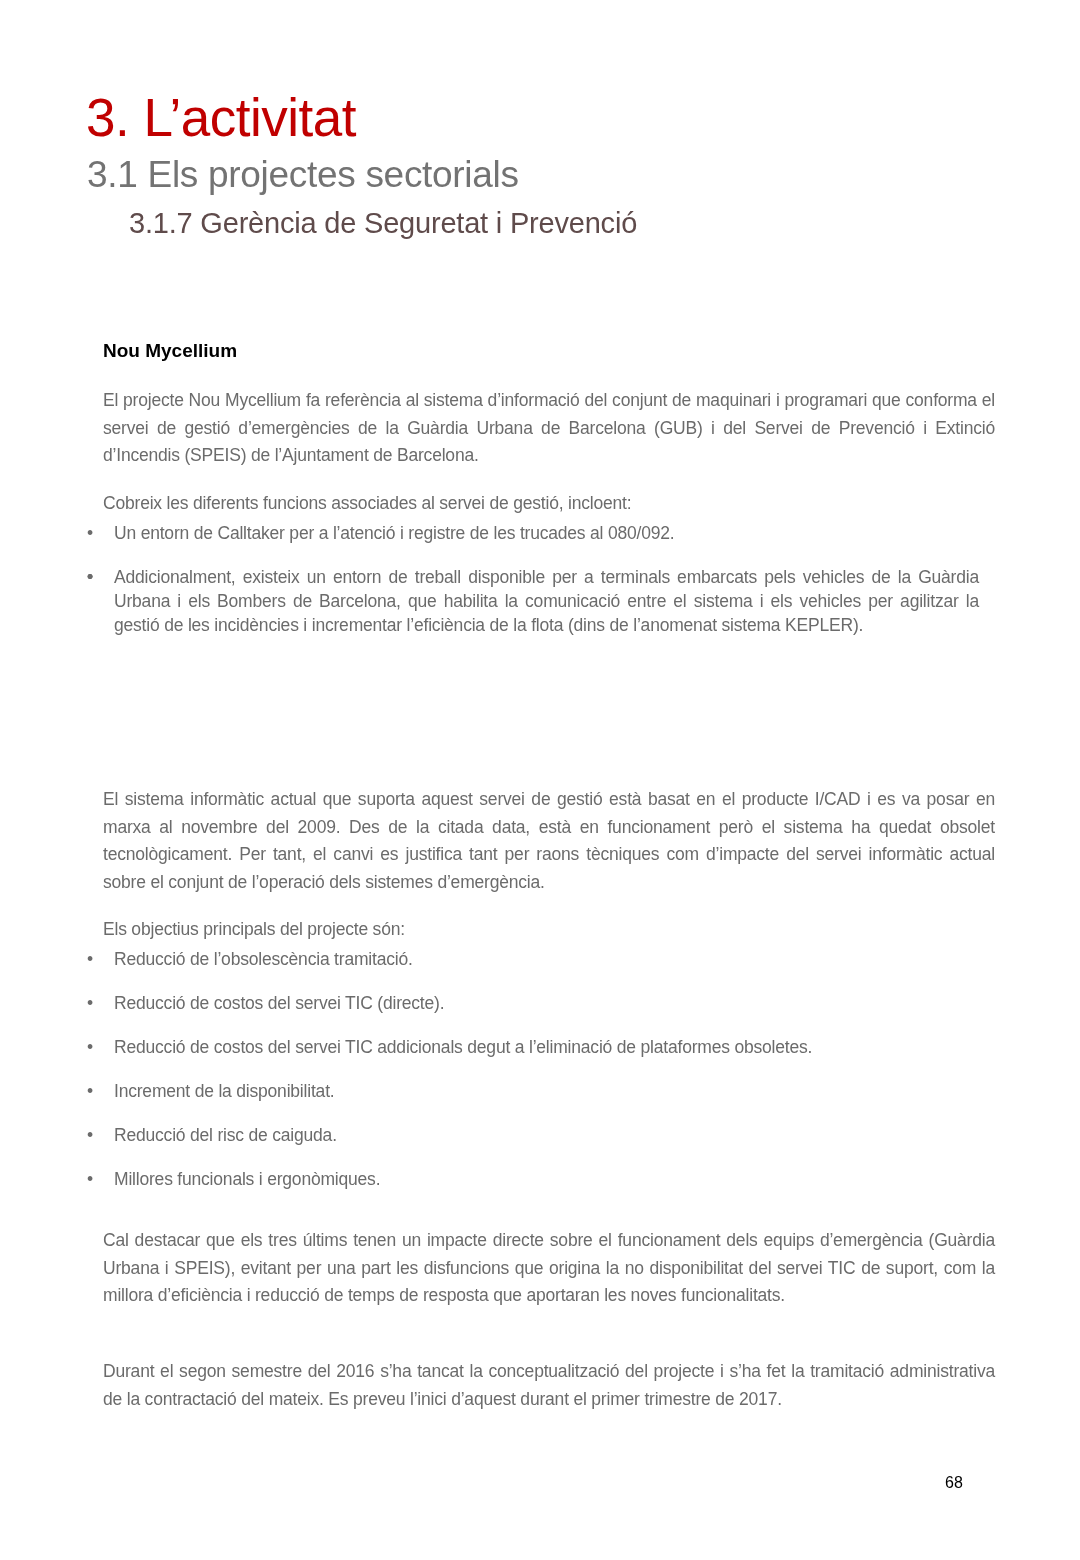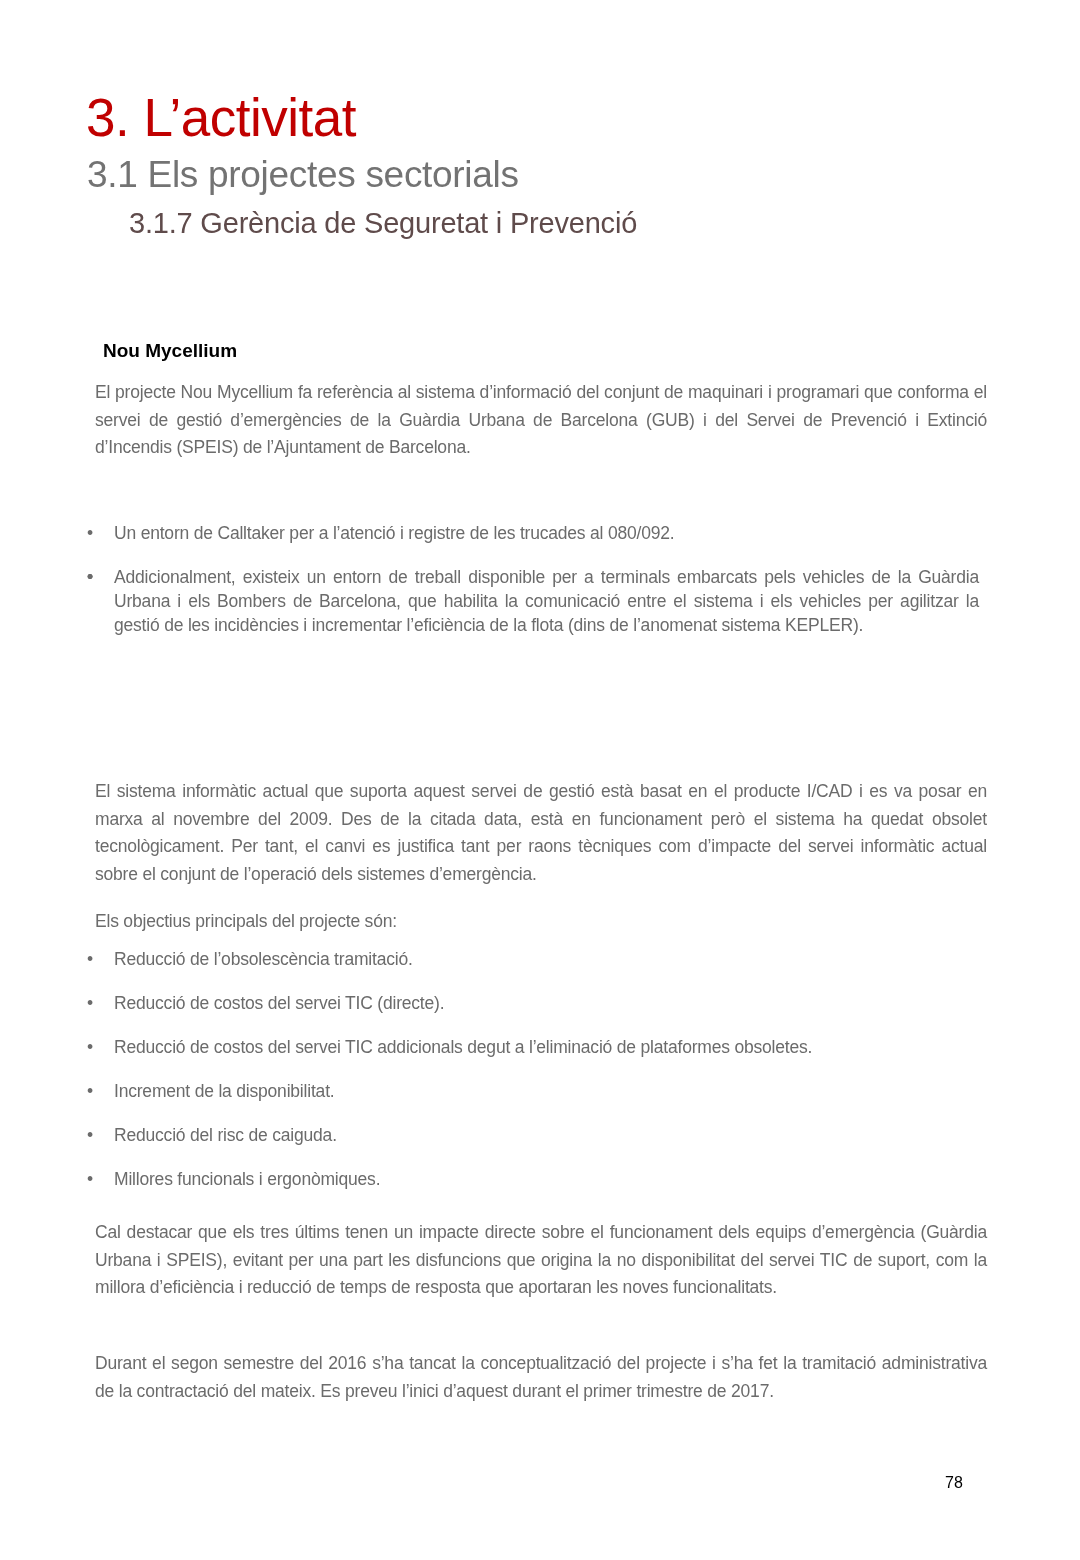--- a/index.html
+++ b/index.html
@@ -8,40 +8,41 @@
   .page { position: absolute; left: 0; top: 0; width: 1080px; height: 1160px; }
   .h1 { position: absolute; left: 86px; top: 86px; margin: 0; font-weight: normal;
         font-size: 53px; line-height: 64px; color: #c00000; letter-spacing: -0.5px; }
   .h2 { position: absolute; left: 87px; top: 153px; margin: 0; font-weight: normal;
         font-size: 37px; line-height: 44px; color: #737373; letter-spacing: -0.3px; }
   .h3 { position: absolute; left: 129px; top: 205px; margin: 0; font-weight: normal;
         font-size: 29px; line-height: 36px; color: #5f4b4b; letter-spacing: -0.2px; }
   .h4 { position: absolute; left: 87px; top: 323px; margin: 16px; font-weight: bold;
         font-size: 19px; line-height: 24px; color: #000000; }
   .body { position: absolute; left: 87px; width: 892px; color: #6b6b6b;
-          font-size: 17.5px; line-height: 27.5px; text-align: justify; margin: 8px;
+          font-size: 17.5px; line-height: 27.5px; text-align: justify; margin: 16px;
           letter-spacing: -0.2px; }
   .bullets { position: absolute; left: 87px; width: 892px; margin: 0; padding: 0;
              list-style: none; color: #6b6b6b; font-size: 17.5px; letter-spacing: -0.2px; }
   .bullets li { position: relative; padding-left: 27px; line-height: 24px;
                 margin-bottom: 20px; text-align: justify; }
   .bullets li .dot { position: absolute; left: 0; top: 0; color: #6b6b6b; }
   .page-num { position: absolute; left: 945px; top: 1474px; font-size: 16px;
               color: #000000; }
 </style>
 </head>
 <body>
 
 <div class="page">
   <h1 class="h1">3. L’activitat</h1>
   <h2 class="h2">3.1 Els projectes sectorials</h2>
   <h3 class="h3">3.1.7 Gerència de Seguretat i Prevenció</h3>
   <h4 class="h4">Nou Mycellium</h4>
 
   <p class="body" style="top:371px;">El projecte Nou Mycellium fa referència al sistema d’informació del conjunt de maquinari i programari que conforma el servei de gestió d’emergències de la Guàrdia Urbana de Barcelona (GUB) i del Servei de Prevenció i Extinció d’Incendis (SPEIS) de l’Ajuntament de Barcelona.</p>
+  <p class="body" style="top:474px;">Cobreix les diferents funcions associades al servei de gestió, incloent:</p>
 
   <ul class="bullets" style="top:521px;">
     <li><span class="dot">•</span><span>Un entorn de Calltaker per a l’atenció i registre de les trucades al 080/092.</span></li>
     <li><span class="dot">•</span></li>
     <li><span class="dot">•</span></li>
     <li><span class="dot">•</span><span>Addicionalment, existeix un entorn de treball disponible per a terminals embarcats pels vehicles de la Guàrdia Urbana i els Bombers de Barcelona, que habilita la comunicació entre el sistema i els vehicles per agilitzar la gestió de les incidències i incrementar l’eficiència de la flota (dins de l’anomenat sistema KEPLER).</span></li>
   </ul>
 
   <p class="body" style="top:770px;">El sistema informàtic actual que suporta aquest servei de gestió està basat en el producte I/CAD i es va posar en marxa al novembre del 2009. Des de la citada data, està en funcionament però el sistema ha quedat obsolet tecnològicament. Per tant, el canvi es justifica tant per raons tècniques com d’impacte del servei informàtic actual sobre el conjunt de l’operació dels sistemes d’emergència.</p>
   <p class="body" style="top:900px;">Els objectius principals del projecte són:</p>
@@ -51,14 +52,14 @@
     <li><span class="dot">•</span><span>Reducció de costos del servei TIC (directe).</span></li>
     <li><span class="dot">•</span><span>Reducció de costos del servei TIC addicionals degut a l’eliminació de plataformes obsoletes.</span></li>
     <li><span class="dot">•</span><span>Increment de la disponibilitat.</span></li>
     <li><span class="dot">•</span><span>Reducció del risc de caiguda.</span></li>
     <li><span class="dot">•</span><span>Millores funcionals i ergonòmiques.</span></li>
   </ul>
 
   <p class="body" style="top:1211px;">Cal destacar que els tres últims tenen un impacte directe sobre el funcionament dels equips d’emergència (Guàrdia Urbana i SPEIS), evitant per una part les disfuncions que origina la no disponibilitat del servei TIC de suport, com la millora d’eficiència i reducció de temps de resposta que aportaran les noves funcionalitats.</p>
   <p class="body" style="top:1342px;">Durant el segon semestre del 2016 s’ha tancat la conceptualització del projecte i s’ha fet la tramitació administrativa de la contractació del mateix. Es preveu l’inici d’aquest durant el primer trimestre de 2017.</p>
 
-  <div class="page-num">78</div>
+  <div class="page-num">68</div>
 </div>
 
 </body></html>

